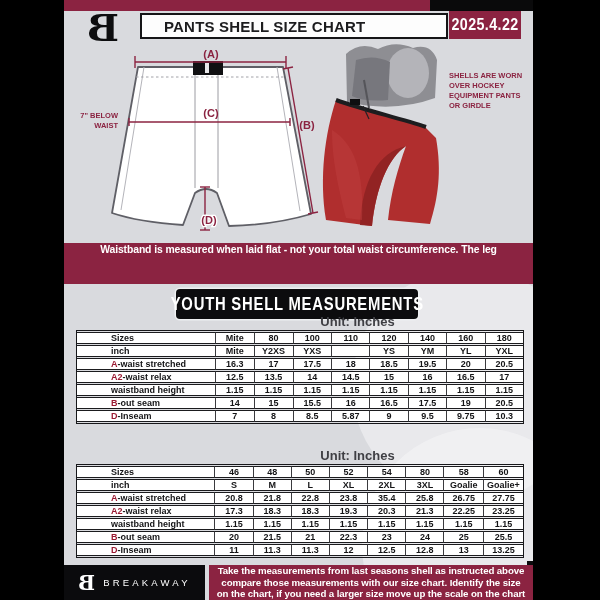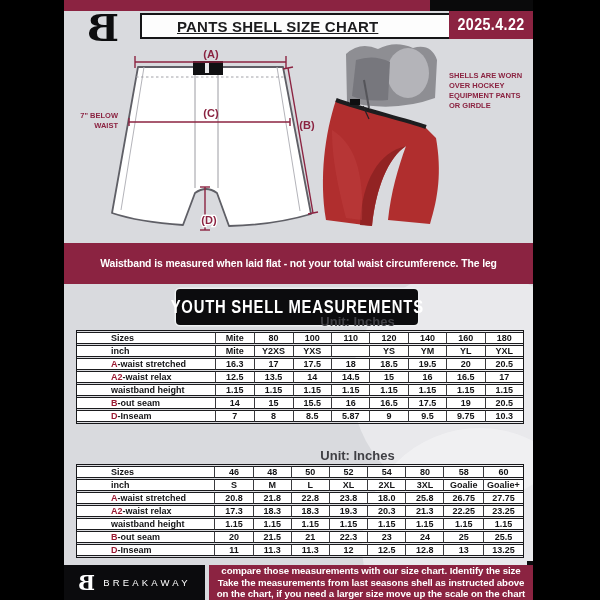--- a/index.html
+++ b/index.html
@@ -18,40 +18,40 @@
   .topstrip { position:absolute; left:0; top:0; width:366px; height:11px; background:#8b2341; }
   .topstrip-right { position:absolute; left:366px; top:0; width:103px; height:11px; background:#0a0a0b; }
 
   .logo-top {
     position:absolute; left:16px; top:8px; width:46px; height:40px;
     font-family:"DejaVu Serif", serif; font-weight:bold; font-size:38px; line-height:40px;
     color:#0d0d0f; transform:scaleX(-1); text-align:center;
   }
   .titlebox {
     position:absolute; left:76px; top:13px; width:282px; height:22px;
-    background:#fdfdfd; border:2px solid #151517; padding-left:35px;
+    background:#fdfdfd; border:2px solid #151517; padding-left:22px;
     display:flex; align-items:center; font-size:15px; font-weight:bold;
-    color:#1c1c1e; letter-spacing:0.2px; white-space:nowrap;text-decoration:underline;
+    color:#1c1c1e; letter-spacing:0.2px; white-space:nowrap;
   }
   .datebox {
-    position:absolute; left:385px; top:11px; width:84px; height:28px;
+    position:absolute; left:385px; top:11px; width:72px; height:28px;
     background:#8b2341; color:#fff; display:flex; align-items:center; justify-content:center;
   }
   .datebox .t { font-size:17px; font-weight:bold; transform:scaleX(0.84); letter-spacing:0.5px; white-space:nowrap; }
 
   .diagram-svg { position:absolute; left:0; top:40px; }
   .diagram-svg text { font-family:"Liberation Sans", sans-serif; font-weight:bold; }
 
   .banner {
     position:absolute; left:0; top:243px; width:469px; height:41px; background:#8b2341;
-    color:#fff; display:flex; flex-direction:column; justify-content:center;
+    color:#fff; display:flex; flex-direction:row; justify-content:center;
     text-align:center; font-size:10.4px; font-weight:bold; line-height:13px; letter-spacing:-0.1px;
   }
   .sec-head {
-    position:absolute; left:112px; width:242px; height:36px; background:#0c0c0e;
+    position:absolute; left:112px; width:242px; height:30px; background:#0c0c0e;
     border-radius:4px; color:#fff; display:flex; align-items:center; justify-content:center;
     box-shadow:0 0 0 1.5px #eef0f1;
   }
   .sec-head .t { font-size:19px; font-weight:bold; letter-spacing:1px; transform:scaleX(0.78); white-space:nowrap; }
   .yh { top:289px; } .ah { top:422px; }
   .unit { position:absolute; left:0; width:555px; text-align:center; font-size:13px; font-weight:bold; color:#3f3f44;padding-left:16px; }
   .yu { top:314px; } .au { top:448px; }
 
   .tbl-wrap { position:absolute; left:12px; width:446px; border:1.5px solid #17171a; }
   .yt { top:330px; } .at { top:464px; }
@@ -272,21 +272,21 @@
             <td class="val">3XL</td>
             <td class="val">Goalie</td>
             <td class="val">Goalie+</td>
           </tr>
           <tr>
             <td class="lbl"><span class="pfx">A</span>-waist stretched</td>
             <td class="val">20.8</td>
             <td class="val">21.8</td>
             <td class="val">22.8</td>
             <td class="val">23.8</td>
-            <td class="val">18.0</td>
+            <td class="val">35.4</td>
             <td class="val">25.8</td>
             <td class="val">26.75</td>
             <td class="val">27.75</td>
           </tr>
           <tr>
             <td class="lbl"><span class="pfx">A2</span>-waist relax</td>
             <td class="val">17.3</td>
             <td class="val">18.3</td>
             <td class="val">18.3</td>
             <td class="val">19.3</td>
@@ -331,17 +331,17 @@
         </tbody>
       </table>
   </div>
 
   <div class="notch"></div>
   <div class="footer-black">
     <span class="logo-foot">B</span>
     <span class="brand">BREAKAWAY</span>
   </div>
   <div class="footer-note">
+      <div>Take the measurements from last seasons shell as instructed above</div>
       <div>compare those measurements  with our size chart. Identify the size</div>
-      <div>Take the measurements from last seasons shell as instructed above</div>
       <div>on the chart, if you need a larger size move up the scale on the chart</div>
     </div>
 </div>
 
 </body></html>

